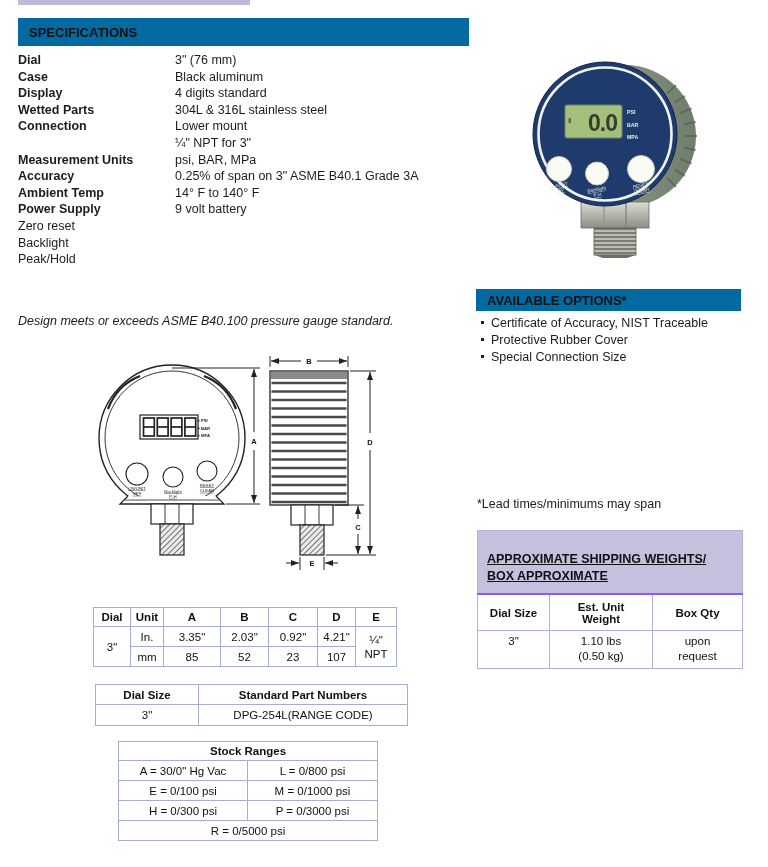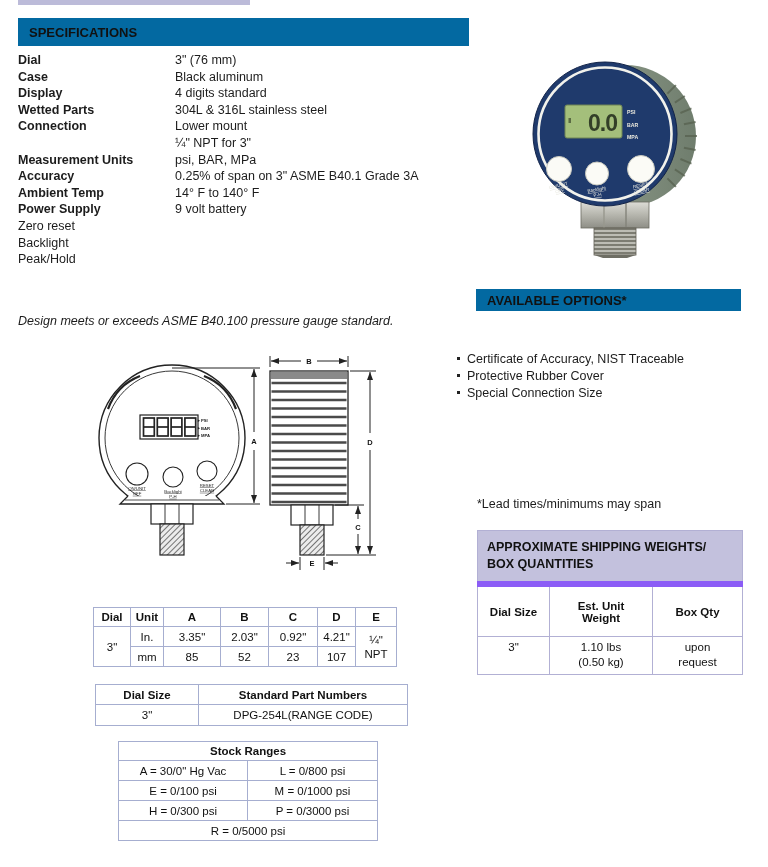--- a/index.html
+++ b/index.html
@@ -21,21 +21,21 @@
   .opt-item .blt{width:3px;height:3px;background:#222;margin:0 7px 2px 3px;flex:none;align-self:center;}
   .note{font-size:12.5px;}
   
   table{position:absolute;border-collapse:collapse;table-layout:fixed;}
   .tbl td,.tbl th{border:1px solid #a6aed0;font-size:11.5px;text-align:center;
                   padding:0;vertical-align:middle;color:#111;}
   .tbl th{font-weight:bold;}
   
   .ship td{border:1px solid #b2b0d4;font-size:11.5px;text-align:center;padding:0;color:#111;}
   .ship .cap{background:#c3c1dd;text-align:left;font-weight:bold;font-size:12.5px;
-             padding:8px 0 8px 9px;line-height:17px;border-bottom:6px solid #8b5cf6;}
+             padding:20px 0 8px 9px;line-height:17px;border-bottom:2px solid #8b5cf6;text-decoration:underline;}
   .ship .h td{font-weight:bold;height:35px;}
   .ship .d td{vertical-align:top;padding-top:3px;line-height:15px;height:34px;}
   svg text{font-family:"Liberation Sans",sans-serif;}
 </style>
 </head>
 <body>
 
 <div class="page">
 
   <div class="abs" style="left:18px;top:0;width:232px;height:5px;background:#bcbbd9;"></div>
@@ -176,21 +176,21 @@
       <g transform="rotate(-12 116 130)">
         <text x="116" y="129" text-decoration="underline">RESET</text>
         <text x="116" y="134.5" text-decoration="underline">CLEAR</text>
       </g>
     </g>
   </svg>
 
   <div class="abs hbar" style="left:476px;top:289px;width:265px;height:22px;">
     <span>AVAILABLE OPTIONS*</span>
   </div>
-  <div class="abs opt-list" style="left:454px;top:315px;width:286px;margin-top:36px;">
+  <div class="abs opt-list" style="left:478px;top:315px;width:286px;">
     <div class="opt-item">
       <span class="blt"></span>
       <span>Certificate of Accuracy, NIST Traceable</span>
     </div>
     <div class="opt-item">
       <span class="blt"></span>
       <span>Protective Rubber Cover</span>
     </div>
     <div class="opt-item">
       <span class="blt"></span>
@@ -203,26 +203,26 @@
   <table class="ship" style="left:477px;top:530px;width:265px;">
     <colgroup>
         <col style="width:72px">
         <col style="width:103px">
         <col style="width:90px">
       </colgroup>
     <tbody>
         <tr>
           <td class="cap" colspan="3">
       <div>APPROXIMATE SHIPPING WEIGHTS/</div>
-      <div>BOX QUANTITIES</div>
+      <div>BOX APPROXIMATE</div>
     </td>
         </tr>
     <tr class="h">
       <td>Dial Size</td>
-      <td style="padding:7px 14px;">Est. Unit Weight</td>
+      <td style="padding:0 14px;">Est. Unit Weight</td>
       <td>Box Qty</td>
     </tr>
     <tr class="d">
       <td>3"</td>
       <td>
         <div>1.10 lbs</div>
         <div>(0.50 kg)</div>
       </td>
       <td>
         <div>upon</div>

